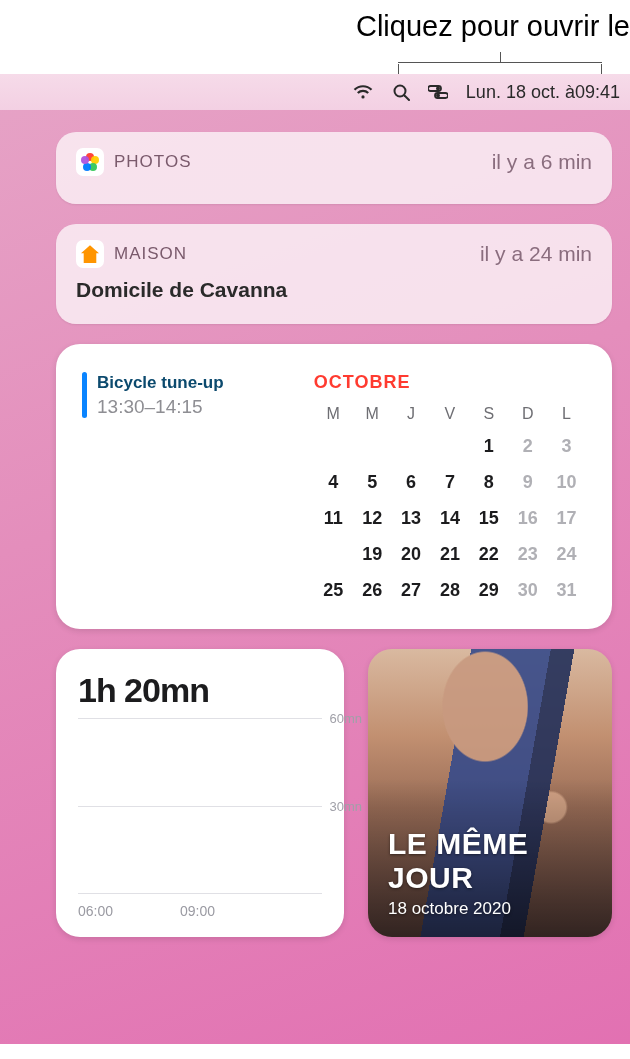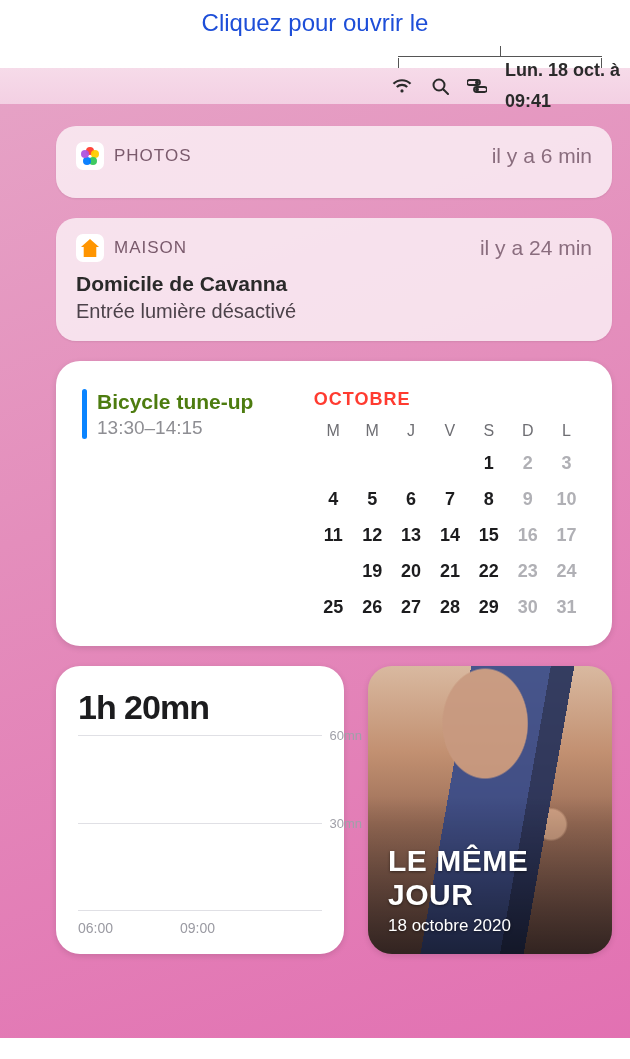--- a/index.html
+++ b/index.html
@@ -4,24 +4,24 @@
 <style>
   * { box-sizing: border-box; margin: 0; padding: 0; }
   body {
     width: 630px;
     height: 1059px;
     font-family: -apple-system, "Helvetica Neue", Arial, sans-serif;
     background: #fff;
     overflow: hidden;
   }
   .callout {
-    text-align: center;
-    font-size: 24px;
+    text-align: right;
+    font-size: 29px;
     line-height: 1.25;
-    color: #1d4ed8;
+    color: #000000;
     padding: 8px 0 8px 0;
   }
   .callout-bracket {
     position: relative;
     height: 22px;
     margin: 0 0 0 398px;
     width: 204px;
   }
   .callout-bracket .hline {
     position: absolute; left: 0; right: 0; top: 10px; height: 1px; background: #555;
@@ -46,21 +46,21 @@
     background: linear-gradient(#f6dbe9, #f3d0e3);
     display: flex;
     align-items: center;
     justify-content: flex-end;
     padding: 0 10px;
     gap: 18px;
     color: #2a2a2a;
     font-size: 18px;
   }
   .menubar .icon { display:flex; align-items:center; }
-  .menubar .datetime { display:flex; gap:10px; font-weight:700; cursor:pointer;flex-direction:column;}
+  .menubar .datetime { display:flex; font-weight:400; cursor:pointer;}
   .nc-container {
     padding: 22px 18px 20px 56px;
     display: flex;
     flex-direction: column;
     gap: 20px;
   }
 
   .notif {
     background: rgba(250, 238, 245, 0.85);
     border-radius: 20px;
@@ -109,21 +109,21 @@
   }
 
   .widget {
     background:#fff; border-radius:24px; box-shadow:0 2px 6px rgba(0,0,0,0.12);
   }
   .cal-widget { padding:28px 26px 26px 26px; display:flex; }
   .events { width:46%; padding-right:10px;}
   .event { display:flex; gap:10px; margin-bottom:20px;}
   .event-bar { width:5px; border-radius:3px; }
   .event-bar.blue{background:#0a84ff;} .event-bar.pink{background:#ff2d55;}
-  .event-title{font-size:21px;font-weight:600;color:#4d7c0f;line-height:1.25;}
+  .event-title{font-size:17px;font-weight:600;color:#0c4a6e;line-height:1.25;}
   .event-time{font-size:19px;color:#8e8e93;margin-top:2px;}
   .calendar { flex:1; }
   .cal-month{color:#ff3b30;font-weight:700;letter-spacing:1px;font-size:18px;margin-bottom:12px;}
   .cal-grid{display:grid;grid-template-columns:repeat(7,1fr);text-align:center;row-gap:10px;}
   .cal-dow{font-size:16px;color:#6e6e73;font-weight:500;}
   .cal-day{font-size:18px;font-weight:700;color:#1c1c1e;position:relative;line-height:26px;}
   .cal-day.muted{color:#b0b0b5;font-weight:600;}
   .cal-day.today{color:#fff;}
   .cal-day.today::before{
     content:'';position:absolute;width:28px;height:28px;border-radius:50%;
@@ -223,21 +223,20 @@
     <div class="notif">
       <div class="notif-head">
         <div class="app-icon home">
           <div class="home-glyph"></div>
         </div>
         <span class="app-name">MAISON</span>
         <span class="notif-time">il y a 24 min</span>
       </div>
       <div class="notif-text">
         <div class="notif-title">Domicile de Cavanna</div>
-        <div class="notif-sub">Entrée lumière désactivé</div>
       </div>
     </div>
 
     <div class="widget cal-widget">
       <div class="events" id="events-host">
           <div class="event">
             <div class="event-bar blue"></div>
             <div>
               <div class="event-title">Bicycle tune-up</div>
               <div class="event-time">13:30–14:15</div>

